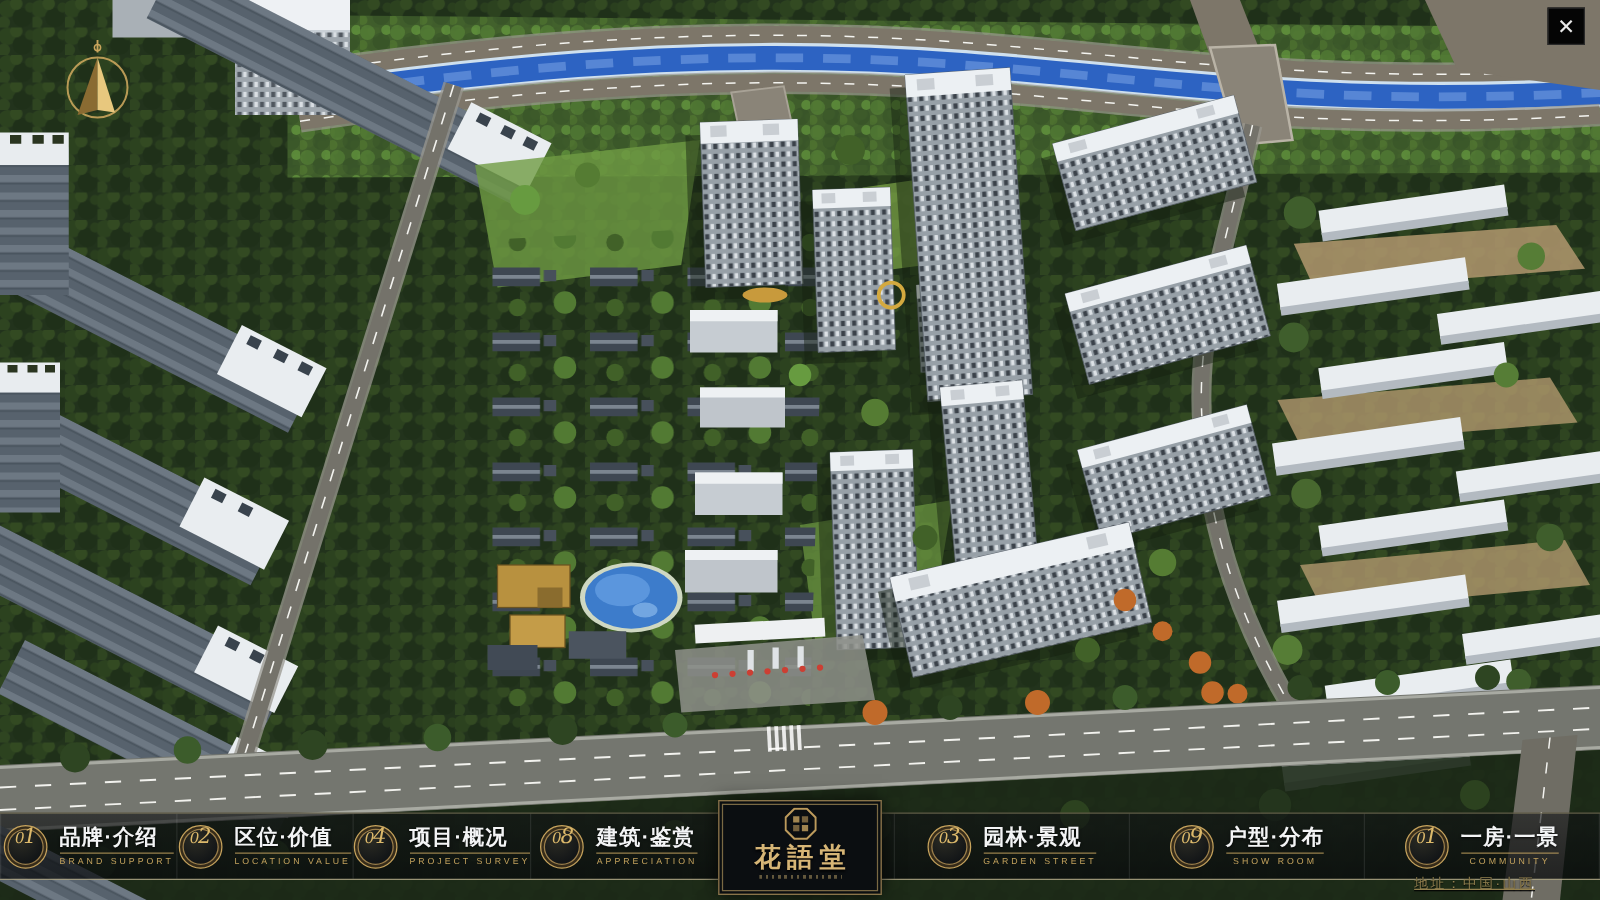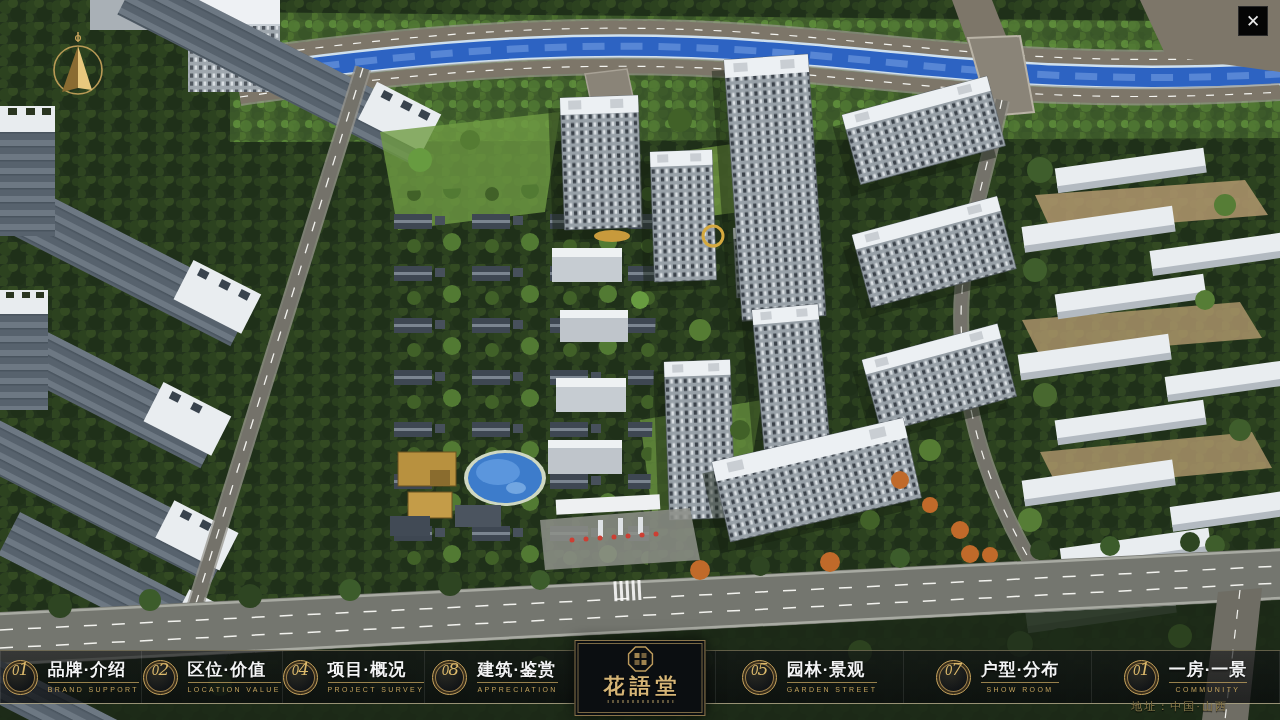--- a/index.html
+++ b/index.html
@@ -47,21 +47,21 @@
     box-shadow:inset 0 0 0 2px #0b0e11,inset 0 0 0 3px rgba(196,166,104,.6),0 0 14px rgba(0,0,0,.7);
     display:flex;flex-direction:column;align-items:center;justify-content:flex-start;padding-top:5px;box-sizing:border-box;}
   .logo-spacer{flex:0 0 150px;}
   .logo-title{margin-top:2px;font-family:"DejaVu Serif",serif;font-weight:700;font-size:21px;
     line-height:1.1;color:#d6b576;letter-spacing:5px;text-indent:5px;text-shadow:0 1px 2px #000;}
   .logo-sub{margin-top:3px;width:66px;height:3px;opacity:.55;
     background:repeating-linear-gradient(90deg,rgba(198,170,108,.85) 0 2px,transparent 2px 5px);}
 
   
   .address{position:absolute;right:52px;top:699px;z-index:4;font-size:11px;letter-spacing:2px;
-    color:#93814f;text-shadow:0 1px 1px #000;}
+    color:#93814f;text-shadow:0 1px 1px #000;text-decoration:underline;}
 </style>
 </head>
 <body>
 
 <div class="stage">
 
   <div class="scene">
     <svg viewBox="0 0 1280 720" preserveAspectRatio="none">
       <defs>
         <pattern id="leafD" width="26" height="22" patternUnits="userSpaceOnUse">
@@ -486,32 +486,32 @@
       <span class="labels">
         <span class="zh">建筑·鉴赏</span>
         <span class="en">APPRECIATION</span>
       </span>
     </div>
   </div>
     <div class="logo-spacer"></div>
     <div class="nav-group right">
     <div class="nav-item">
       <span class="badge">
-        <span class="num">05</span>
+        <span class="num">03</span>
       </span>
       <span class="labels">
         <span class="zh">园林·景观</span>
         <span class="en">GARDEN STREET</span>
       </span>
     </div>
 
 
     <div class="nav-item">
       <span class="badge">
-        <span class="num">07</span>
+        <span class="num">09</span>
       </span>
       <span class="labels">
         <span class="zh">户型·分布</span>
         <span class="en">SHOW ROOM</span>
       </span>
     </div>
 
     <div class="nav-item">
       <span class="badge">
         <span class="num">01</span>

